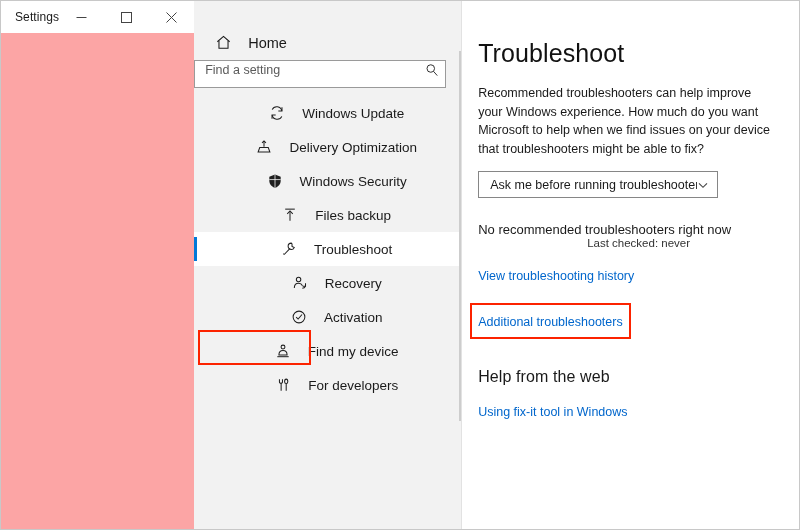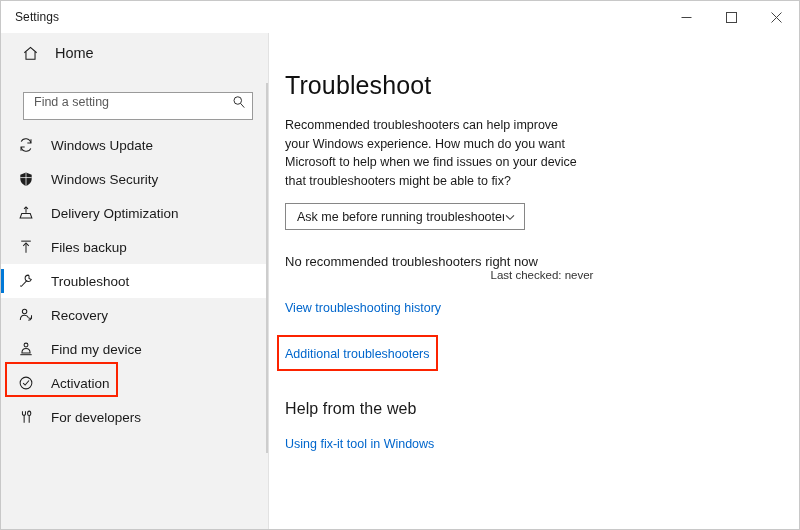--- a/index.html
+++ b/index.html
@@ -9,24 +9,24 @@
     height: 530px;
     overflow: hidden;
     background: #ffffff;
     font-family: "Liberation Sans", sans-serif;
   }
 
   .window {
     position: relative;
     width: 800px;
     height: 530px;
-    background: #0ea5e9;
+    background: #fca5a5;
     border: 1px solid #c8c8c8;
     display: flex;
-    flex-direction: column;
+    flex-direction: row;
     overflow: hidden;
   }
 
   
   .titlebar {
     height: 32px;
     flex: 0 0 32px;
     display: flex;
     align-items: stretch;
     background: #ffffff;
@@ -80,39 +80,39 @@
     position: absolute;
     right: 1px;
     top: 50px;
     width: 2px;
     height: 370px;
     background: #cdcdcd;
   }
 
   .home-row {
     display: flex;
-    align-items: flex-start;
+    align-items: flex-end;
     height: 38px;
     padding-left: 21px;
     margin-top: 12px;
     cursor: default;
   }
   .home-icon {
     width: 20px; flex: 0 0 20px;
     display: flex; align-items: center; justify-content: flex-start;
     color: #1a1a1a;
   }
   .home-label {
     font-size: 14.5px;
     color: #1a1a1a;
     margin-left: 13px;
   }
 
   .search-wrap {
-    margin: 9px 16px 0 22px;
+    margin: 9px 16px 0 0;
     height: 28px;
     background: #ffffff;
     border: 1px solid #9a9a9a;
     display: flex;
     align-items: center;
     padding: 0 6px 8px 10px;
   }
   .search-input {
     flex: 1 1 auto;
     border: none;
@@ -135,20 +135,21 @@
 
   .nav-list { margin-top: 8px; }
 
   .nav-item {
     position: relative;
     display: flex;
     align-items: center;
     height: 34px;
     padding-left: 17px;
     cursor: default;
+    justify-content: center;
   }
   .nav-item.selected { background: #ffffff; }
   .nav-indicator {
     position: absolute;
     left: 0;
     top: 5px;
     bottom: 5px;
     width: 3px;
     background: #0078d7;
     display: none;
@@ -337,45 +338,45 @@
               <path d="M3.6 11.4 A5.7 5.7 0 0 0 14.4 12.8"></path>
               <polyline points="3.4,15.4 3.4,11.3 7.5,11.3"></polyline>
             </svg>
           </span>
           <span class="nav-label">Windows Update</span>
         </div>
 
         <div class="nav-item">
 
           <span class="nav-icon">
+            <svg width="16" height="16" viewBox="0 0 18 18" fill="none" stroke="currentColor" stroke-width="1.15">
+              <path d="M2.4 14.6 L4.2 9.6 H13.8 L15.6 14.6 Z"></path>
+              <line x1="9" y1="8.6" x2="9" y2="2.4"></line>
+              <polyline points="6.8,4.4 9,2.2 11.2,4.4"></polyline>
+            </svg>
+          </span>
+          <span class="nav-label">Delivery Optimization</span>
+        </div>
+
+        <div class="nav-item">
+
+          <span class="nav-icon">
             <svg width="16" height="16" viewBox="0 0 18 18">
               <path d="M9 1.6 L15.4 4.1 V8.6 C15.4 12.6 12.6 15.4 9 16.6 C5.4 15.4 2.6 12.6 2.6 8.6 V4.1 Z" fill="currentColor"></path>
               <path d="M9 1.6 V16.6" stroke="#f2f2f2" stroke-width="0.9"></path>
               <path d="M2.6 7.4 H15.4" stroke="#f2f2f2" stroke-width="0.9"></path>
             </svg>
           </span>
           <span class="nav-label">Windows Security</span>
         </div>
 
         <div class="nav-item">
 
           <span class="nav-icon">
             <svg width="16" height="16" viewBox="0 0 18 18" fill="none" stroke="currentColor" stroke-width="1.15">
-              <path d="M2.4 14.6 L4.2 9.6 H13.8 L15.6 14.6 Z"></path>
-              <line x1="9" y1="8.6" x2="9" y2="2.4"></line>
-              <polyline points="6.8,4.4 9,2.2 11.2,4.4"></polyline>
-            </svg>
-          </span>
-          <span class="nav-label">Delivery Optimization</span>
-        </div>
-
-        <div class="nav-item">
-
-          <span class="nav-icon">
-            <svg width="16" height="16" viewBox="0 0 18 18" fill="none" stroke="currentColor" stroke-width="1.15">
               <line x1="3.6" y1="2.4" x2="14.4" y2="2.4"></line>
               <line x1="9" y1="4.6" x2="9" y2="15.6"></line>
               <polyline points="5.9,7.7 9,4.5 12.1,7.7"></polyline>
             </svg>
           </span>
           <span class="nav-label">Files backup</span>
         </div>
 
         <div class="nav-item selected">
           <span class="nav-indicator"></span>
@@ -399,37 +400,37 @@
               <path d="M15.2 12.6 A4.2 4.2 0 0 1 11.6 15"></path>
             </svg>
           </span>
           <span class="nav-label">Recovery</span>
         </div>
 
         <div class="nav-item">
 
           <span class="nav-icon">
             <svg width="16" height="16" viewBox="0 0 18 18" fill="none" stroke="currentColor" stroke-width="1.15">
+              <circle cx="9" cy="9" r="6.6"></circle>
+              <polyline points="5.8,9.1 8,11.3 12.4,6.2"></polyline>
+            </svg>
+          </span>
+          <span class="nav-label">Activation</span>
+        </div>
+
+        <div class="nav-item">
+
+          <span class="nav-icon">
+            <svg width="16" height="16" viewBox="0 0 18 18" fill="none" stroke="currentColor" stroke-width="1.15">
               <circle cx="9" cy="4.6" r="2.2"></circle>
               <path d="M4.4 13.4 C4.4 10.2 6.4 8.4 9 8.4 C11.6 8.4 13.6 10.2 13.6 13.4 Z"></path>
               <line x1="2.6" y1="15.4" x2="15.4" y2="15.4"></line>
             </svg>
           </span>
           <span class="nav-label">Find my device</span>
-        </div>
-
-        <div class="nav-item">
-
-          <span class="nav-icon">
-            <svg width="16" height="16" viewBox="0 0 18 18" fill="none" stroke="currentColor" stroke-width="1.15">
-              <circle cx="9" cy="9" r="6.6"></circle>
-              <polyline points="5.8,9.1 8,11.3 12.4,6.2"></polyline>
-            </svg>
-          </span>
-          <span class="nav-label">Activation</span>
         </div>
 
         <div class="nav-item">
 
           <span class="nav-icon">
             <svg width="16" height="16" viewBox="0 0 18 18" fill="none" stroke="currentColor" stroke-width="1.15">
               <path d="M5 2.4 V5.6 A1.5 1.5 0 0 0 6.5 7.1 H6.9 V15.4"></path>
               <path d="M8.4 2.4 V5.6 A1.5 1.5 0 0 1 6.9 7.1"></path>
               <path d="M12.6 2.4 C11.3 2.4 10.8 4 10.8 5.4 C10.8 6.8 11.4 7.4 12.6 7.4 C13.8 7.4 14.4 6.8 14.4 5.4 C14.4 4 13.9 2.4 12.6 2.4 Z"></path>
               <line x1="12.6" y1="7.6" x2="12.6" y2="15.4"></line>

